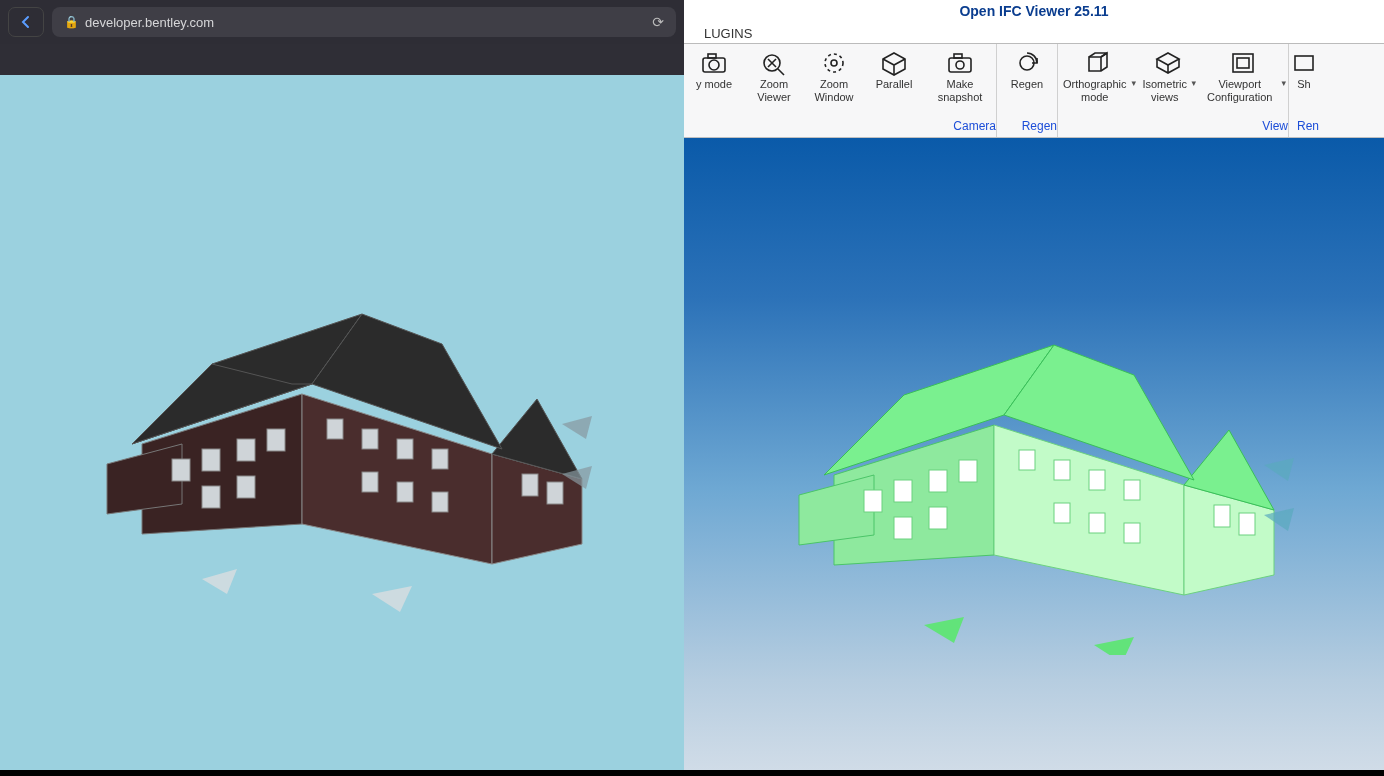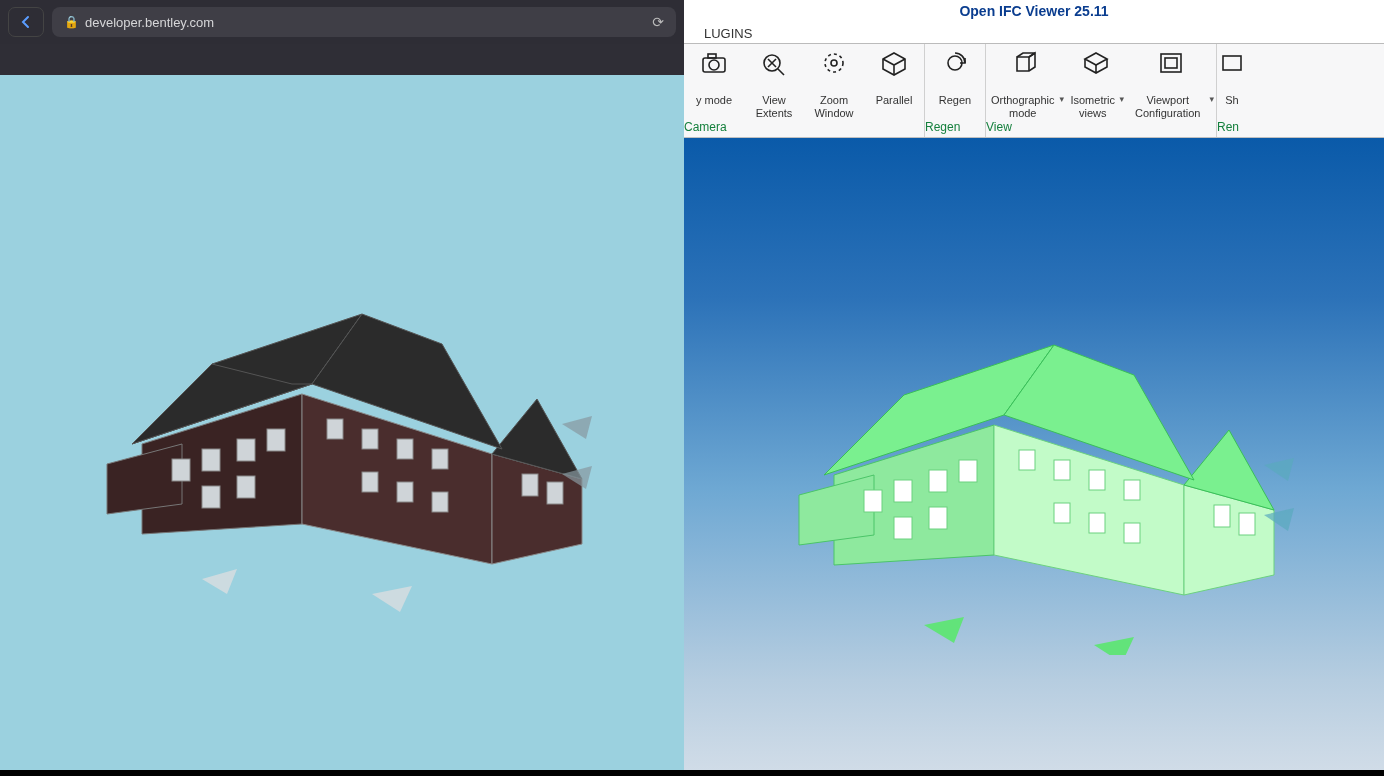--- a/index.html
+++ b/index.html
@@ -18,25 +18,25 @@
   .safari-darkstrip { height:31px; background:#2f2e36; }
   .left-viewport { flex:1; background:#9bd1df; display:flex; align-items:center; justify-content:center; position:relative; }
 
   
   .ifc-title { height:20px; display:flex; align-items:center; justify-content:center; color:#0a3d8f; font-weight:700; font-size:14px; padding-top:1px; }
   .ifc-tabs { height:24px; display:flex; align-items:flex-end; padding-left:12px; color:#333; font-size:13px; border-bottom:1px solid #bbb; }
   .ifc-tab { padding:2px 8px; }
   .ribbon { height:94px; background:#f7f7f8; border-bottom:1px solid #c0c0c0; display:flex; overflow:hidden; }
   .ribbon-group { display:flex; flex-direction:column; border-right:1px solid #d0d0d0; }
   .ribbon-buttons { flex:1; display:flex; align-items:flex-start; padding-top:4px; }
-  .ribbon-btn { width:72px; display:flex; flex-direction:column; align-items:center; justify-content:flex-start; text-align:center; font-size:11px; line-height:1.15; color:#333; cursor:default; gap:16px; padding:0 2px; }
+  .ribbon-btn { width:72px; display:flex; flex-direction:column; align-items:center; justify-content:flex-start; text-align:center; font-size:11px; line-height:1.15; color:#333; cursor:default; gap:0; padding:0 2px; }
   .ribbon-btn .icon { width:34px; height:30px; display:flex; align-items:center; justify-content:center; color:#222; }
   .ribbon-btn .lbl { min-height:26px; display:flex; align-items:flex-start; justify-content:center; }
   .ribbon-btn .caret { font-size:9px; color:#555; margin-left:2px; }
-  .ribbon-group-label { height:18px; text-align:left; font-size:12px; color:#15803d; padding-bottom:18px; }
+  .ribbon-group-label { height:18px; text-align:right; font-size:12px; color:#1d4ed8; padding-bottom:18px; }
   .ribbon-btn.narrow { width:60px; }
   .right-viewport { flex:1; background: linear-gradient(to bottom, #0a5aa9 0%, #2c72b8 25%, #6ea8d3 55%, #b6cde0 85%, #d2dde8 100%); display:flex; align-items:center; justify-content:center; position:relative; }
 
   
   svg .thin { stroke:#222; stroke-width:1.6; fill:none; }
 
   
   .house-dark svg polygon.roof { fill:#2b2b2b; stroke:#555; }
   .house-dark svg polygon.wall { fill:#3a2323; stroke:#777; }
   .house-dark svg polygon.wall2 { fill:#4a2d2d; stroke:#888; }
@@ -133,39 +133,49 @@
           </div>
           <div class="ribbon-btn narrow">
             <span class="icon">
               <svg width="30" height="26" viewBox="0 0 30 26">
                   <circle class="thin" cx="13" cy="13" r="8"></circle>
                   <line class="thin" x1="19" y1="19" x2="25" y2="25"></line>
                   <line class="thin" x1="9" y1="9" x2="17" y2="17"></line>
                   <line class="thin" x1="17" y1="9" x2="9" y2="17"></line>
                 </svg>
             </span>
-            <span class="lbl">View Extents</span>
+            <span class="lbl">Zoom Viewer</span>
           </div>
           <div class="ribbon-btn narrow">
             <span class="icon">
               <svg width="30" height="26" viewBox="0 0 30 26">
                   <circle class="thin" cx="15" cy="13" r="9" stroke-dasharray="3 3"></circle>
                   <circle class="thin" cx="15" cy="13" r="3"></circle>
                 </svg>
             </span>
             <span class="lbl">Zoom Window</span>
           </div>
           <div class="ribbon-btn narrow">
             <span class="icon">
               <svg width="30" height="26" viewBox="0 0 30 26">
                   <path class="thin" d="M15 3 L26 9 L26 19 L15 25 L4 19 L4 9 Z"></path>
                   <path class="thin" d="M4 9 L15 15 L26 9 M15 15 L15 25"></path>
                 </svg>
             </span>
             <span class="lbl">Parallel</span>
+          </div>
+          <div class="ribbon-btn">
+            <span class="icon">
+              <svg width="30" height="26" viewBox="0 0 30 26">
+                  <rect class="thin" x="4" y="8" width="22" height="14" rx="2"></rect>
+                  <circle class="thin" cx="15" cy="15" r="4"></circle>
+                  <rect class="thin" x="9" y="4" width="8" height="4"></rect>
+                </svg>
+            </span>
+            <span class="lbl">Make snapshot</span>
           </div>
         </div>
         <div class="ribbon-group-label">Camera</div>
       </div>
 
       <div class="ribbon-group">
         <div class="ribbon-buttons">
           <div class="ribbon-btn narrow">
             <span class="icon">
               <svg width="30" height="26" viewBox="0 0 30 26">

